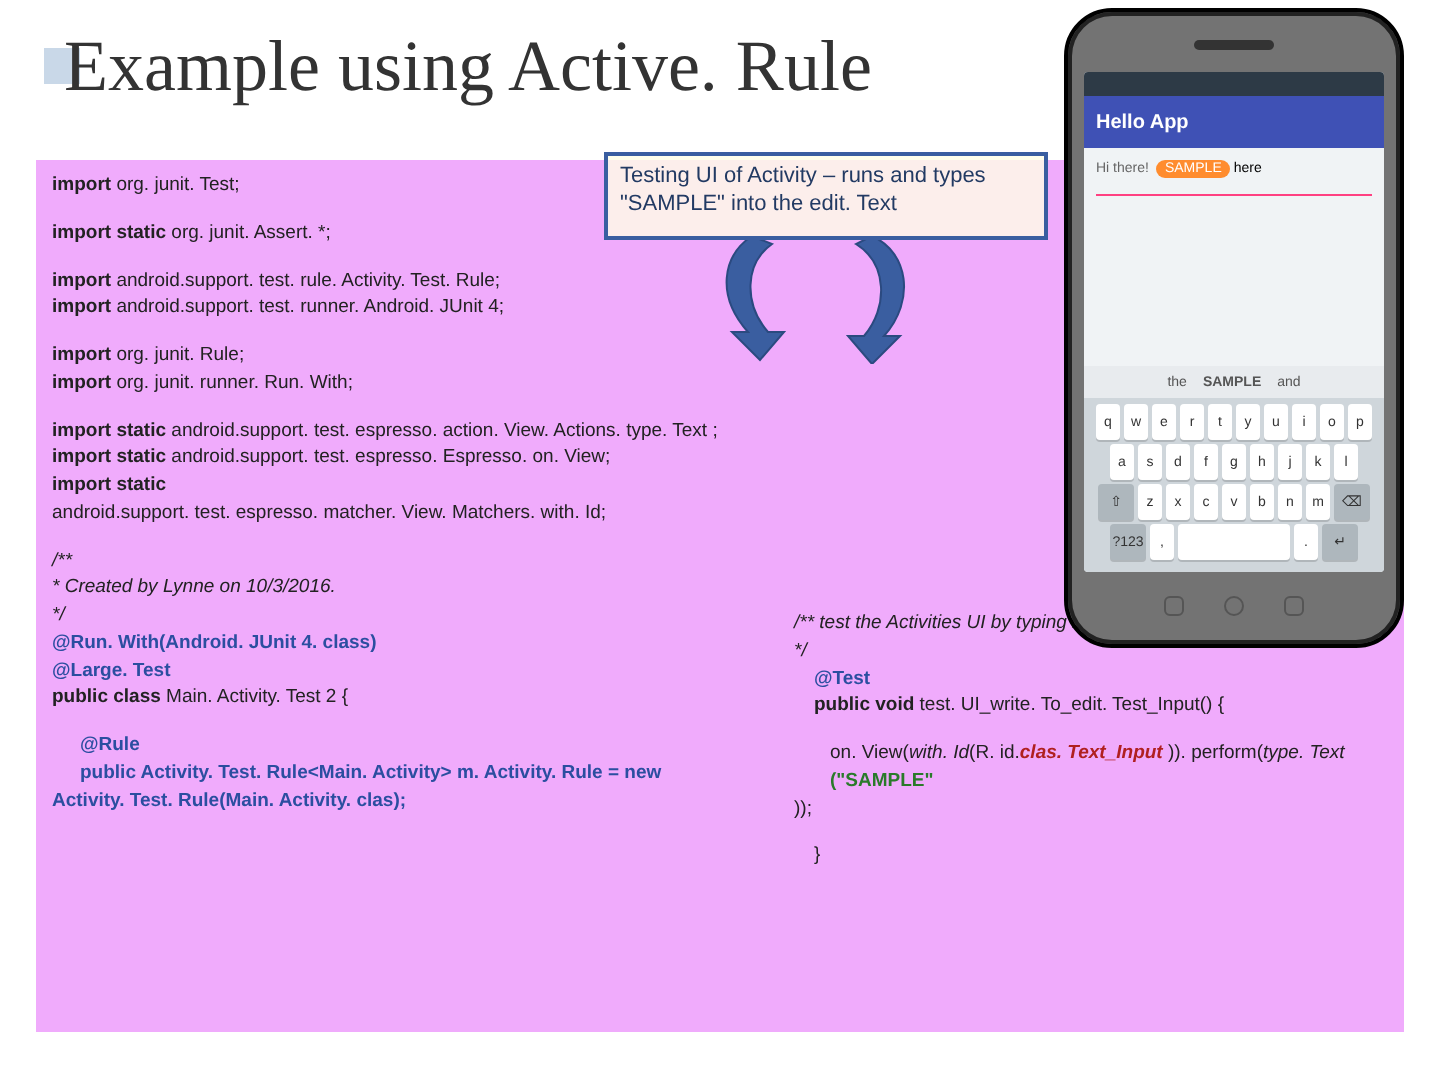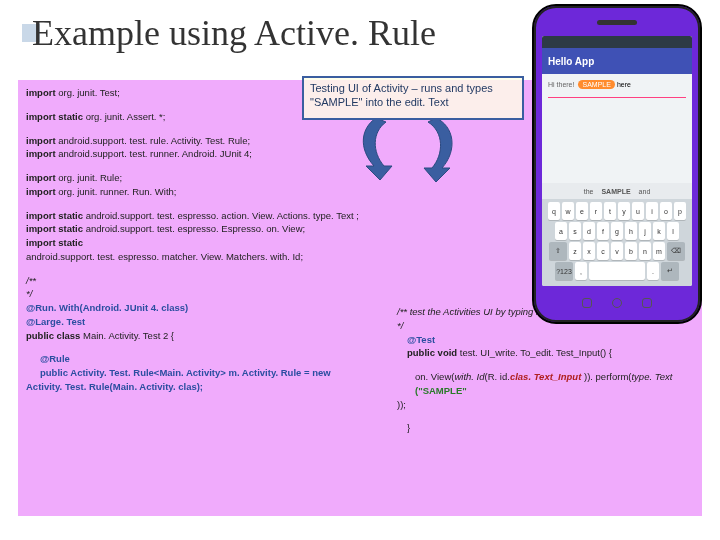--- a/index.html
+++ b/index.html
@@ -2,21 +2,21 @@
 <html><head>
 <meta charset="utf-8">
 <style>
   * { margin: 0; padding: 0; box-sizing: border-box; }
   html, body { width: 720px; height: 540px; background: #fff; font-family: Arial, sans-serif; overflow: hidden; }
   .slide { position: relative; width: 720px; height: 540px; }
   .title { position: absolute; top: 12px; left: 32px; font-family: Georgia, 'Times New Roman', serif; font-size: 36px; color: #333; font-weight: 400; }
   .code-block { position: absolute; top: 80px; left: 18px; right: 18px; bottom: 24px; background: #f0abfc; padding: 6px 8px 6px 8px; font-family: 'Trebuchet MS', Verdana, sans-serif; font-size: 9.5px; line-height: 1.45; color: #222; }
   .bluebox { position: absolute; top: 76px; left: 302px; width: 222px; height: 44px; border: 2px solid #3a5ea0; padding: 4px 6px; font-family: 'Trebuchet MS', Verdana, sans-serif; font-size: 11px; line-height: 1.25; color: #223a63; background: rgba(255,255,230,0.8); z-index: 3; }
   .arrow { position: absolute; top: 118px; left: 356px; width: 110px; height: 64px; z-index: 2; }
-  .phone { position: absolute; top: 4px; right: 18px; width: 170px; height: 320px; background: #6d28d9; border-radius: 24px; border: 2px solid #000; box-shadow: inset 0 0 0 2px #222; z-index: 4; }
+  .phone { position: absolute; top: 4px; right: 18px; width: 170px; height: 320px; background: #737373; border-radius: 24px; border: 2px solid #000; box-shadow: inset 0 0 0 2px #222; z-index: 4; }
   .phone .earpiece { position: absolute; top: 14px; left: 50%; transform: translateX(-50%); width: 40px; height: 5px; background: #333; border-radius: 3px; }
   .phone .screen { position: absolute; top: 30px; left: 8px; right: 8px; bottom: 36px; background: #f0f3f5; border-radius: 2px; overflow: hidden; display: flex; flex-direction: column; }
   .phone .statusbar { height: 12px; background: #2d3a46; }
   .phone .appbar { height: 26px; background: #3f51b5; color: #fff; display: flex; align-items: center; padding: 0 6px; font-size: 10px; font-weight: bold; }
   .phone .content { flex: 0 0 auto; padding: 6px; display: flex; align-items: center; gap: 4px; font-size: 7px; }
   .phone .hello { color: #666; }
   .phone .sample-pill { background: #ff8c2e; color: #fff; padding: 1px 4px; border-radius: 6px; font-size: 7px; }
   .phone .underline { height: 1px; background: #ff4081; margin: 2px 6px 4px 6px; }
   .phone .suggestbar { height: 16px; background: #e8ebee; font-size: 7px; display: flex; align-items: center; justify-content: center; gap: 8px; color: #555; }
   .phone .keyboard { flex: 1; background: #cfd6db; display: flex; flex-direction: column; padding: 3px 2px; gap: 2px; }
@@ -62,20 +62,21 @@
     <div style="height:10px"></div>
     <div><span class="kw">import</span><span> org. junit. Rule;</span></div>
     <div><span class="kw">import</span><span> org. junit. runner. Run. With;</span></div>
     <div style="height:10px"></div>
     <div><span class="kw">import static</span><span> android.support. test. espresso. action. View. Actions. type. Text ;</span></div>
     <div><span class="kw">import static</span><span> android.support. test. espresso. Espresso. on. View;</span></div>
     <div><span class="kw">import static</span></div>
     <div><span>android.support. test. espresso. matcher. View. Matchers. with. Id;</span></div>
     <div style="height:10px"></div>
     <div class="cm">/**</div>
+    <div class="cm"> * Created by Lynne on 10/3/2016.</div>
     <div class="cm"> */</div>
     <div><span class="hl-blue">@Run. With</span><span class="hl-blue">(Android. JUnit 4. class)</span></div>
     <div class="hl-blue">@Large. Test</div>
     <div><span class="kw">public class</span><span> Main. Activity. Test 2 {</span></div>
     <div style="height:10px"></div>
     <div style="padding-left:14px" class="hl-blue">@Rule</div>
     <div style="padding-left:14px">
       <span class="hl-blue">public</span><span class="hl-blue"> Activity. Test. Rule&lt;Main. Activity&gt;</span><span class="hl-blue"> m. Activity. Rule = </span><span class="hl-blue">new</span>
     </div>
     <div style="padding-left:0" class="hl-blue">Activity. Test. Rule(Main. Activity. clas);</div>

